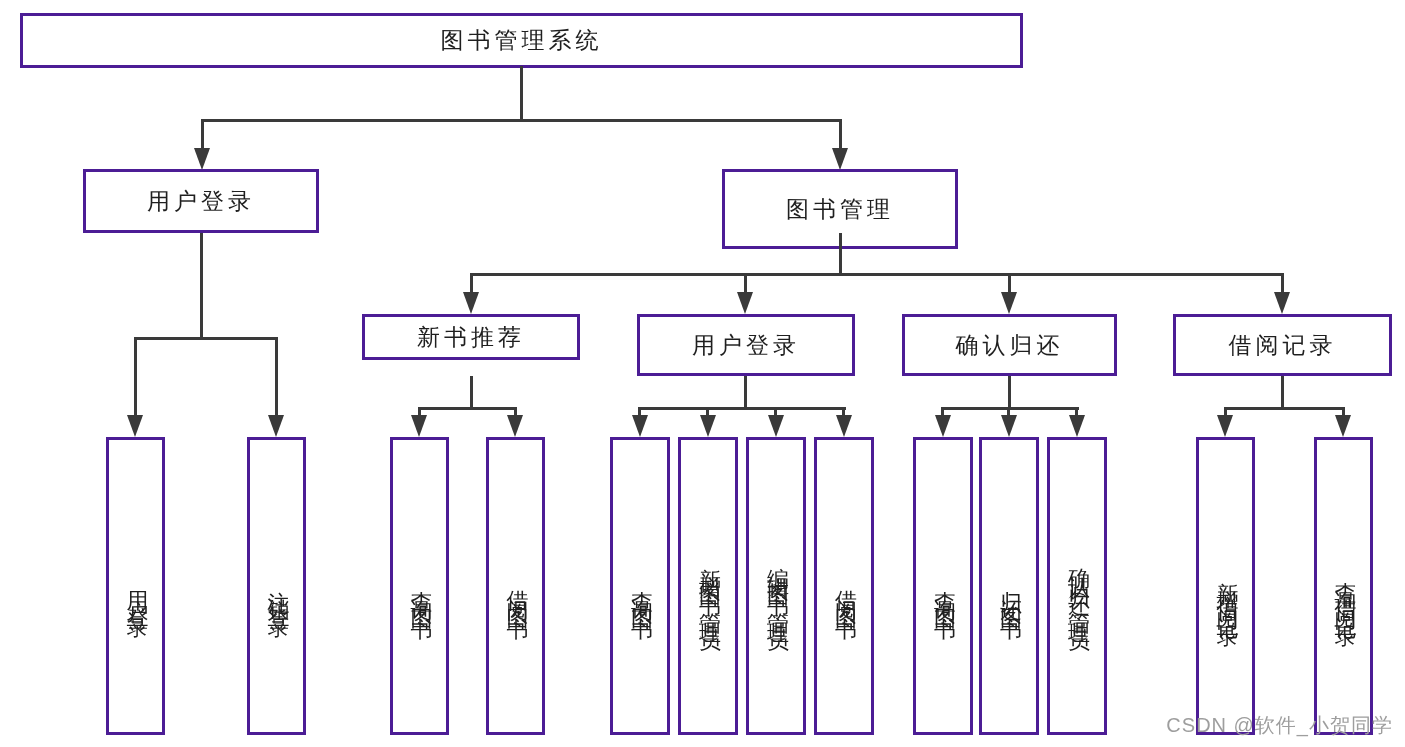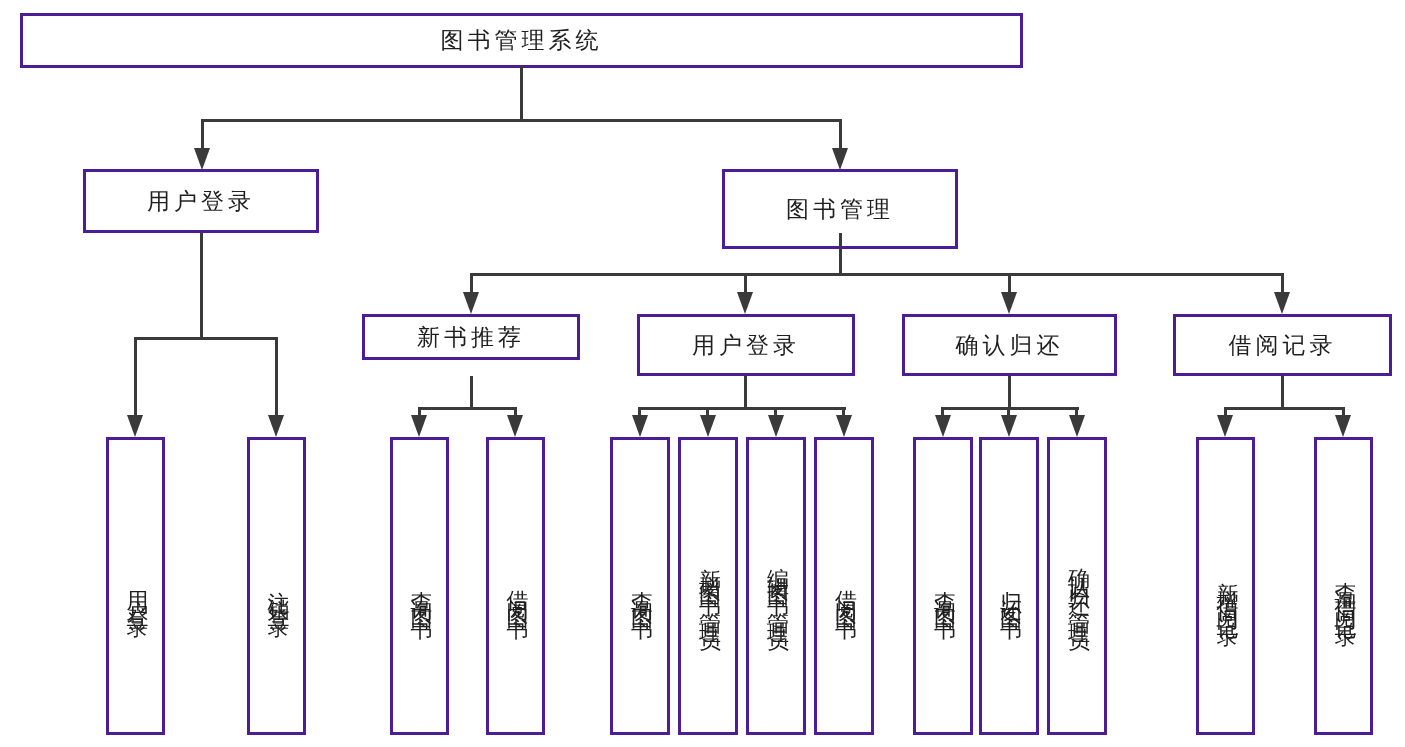--- a/index.html
+++ b/index.html
@@ -181,14 +181,15 @@
     <span class="vlabel">确认归还（管理员）</span>
   </div>
 
   <div class="box" style="left:1196px; top:437px; width:59px; height:298px;">
     <span class="vlabel">新增借阅记录</span>
   </div>
   <div class="box" style="left:1314px; top:437px; width:59px; height:298px;">
     <span class="vlabel">查询借阅记录</span>
   </div>
 
+  <div class="watermark">CSDN @软件_小贺同学</div>
 
 </div>
 
 </body></html>

